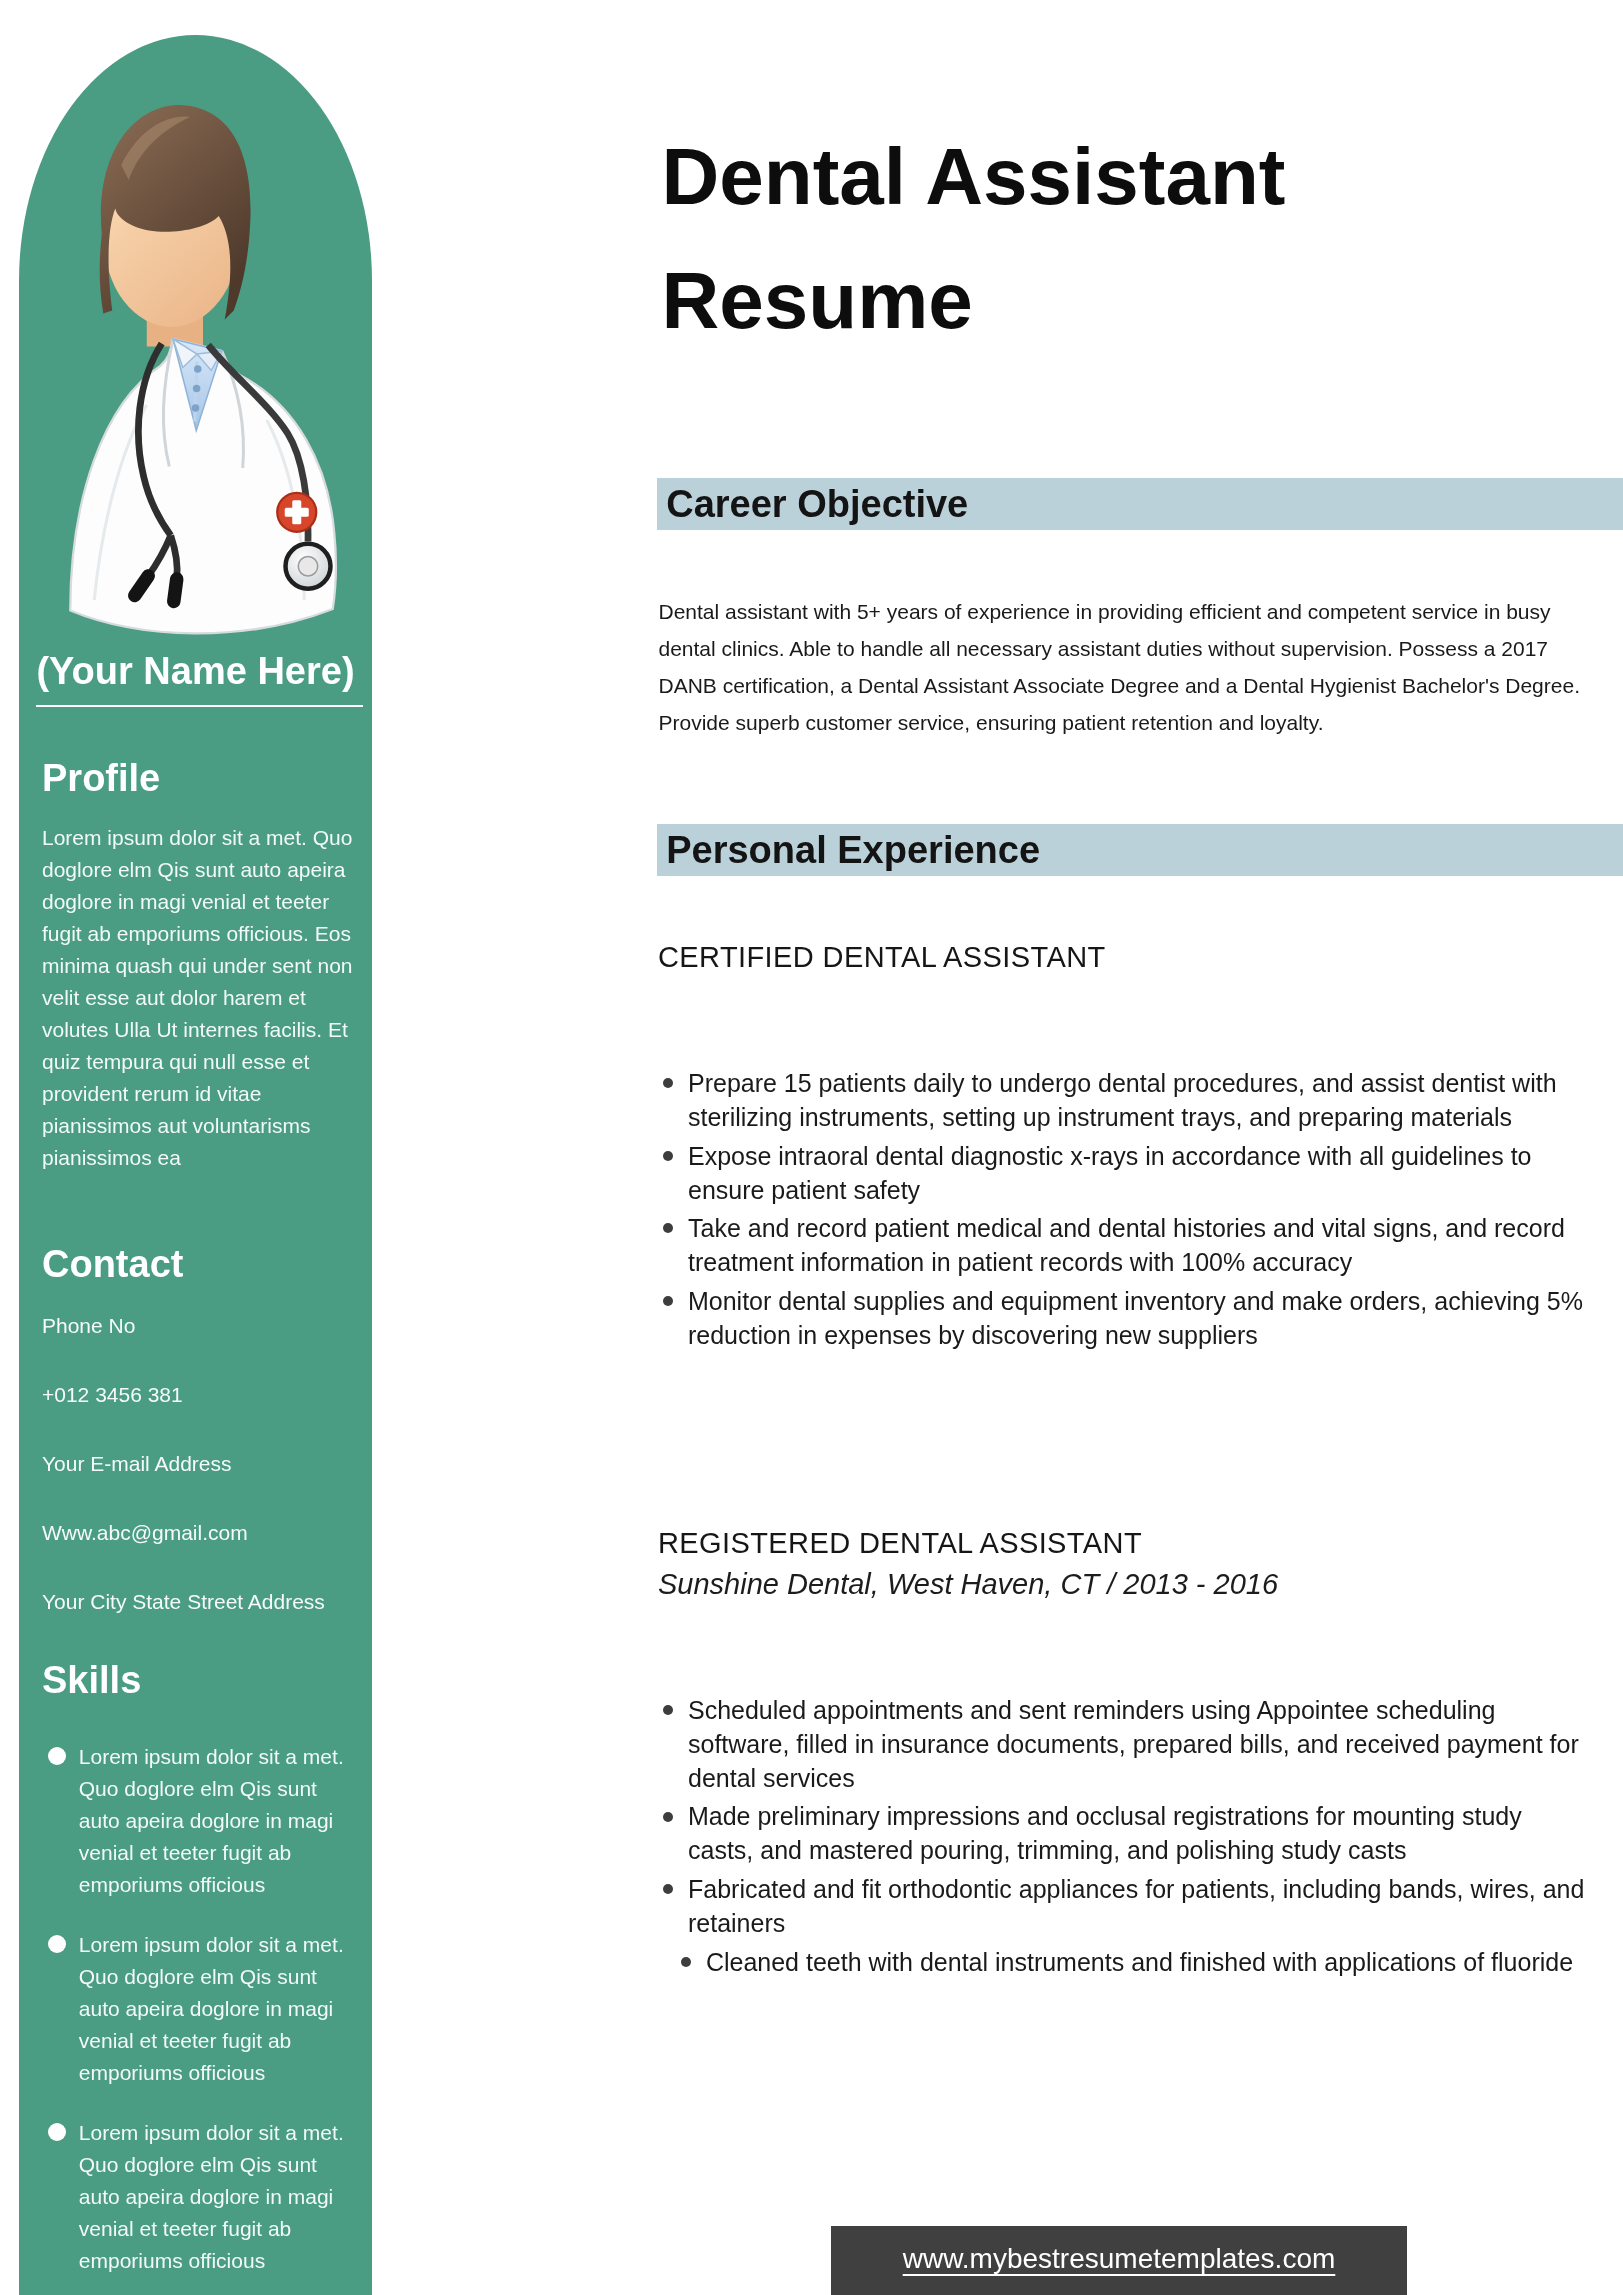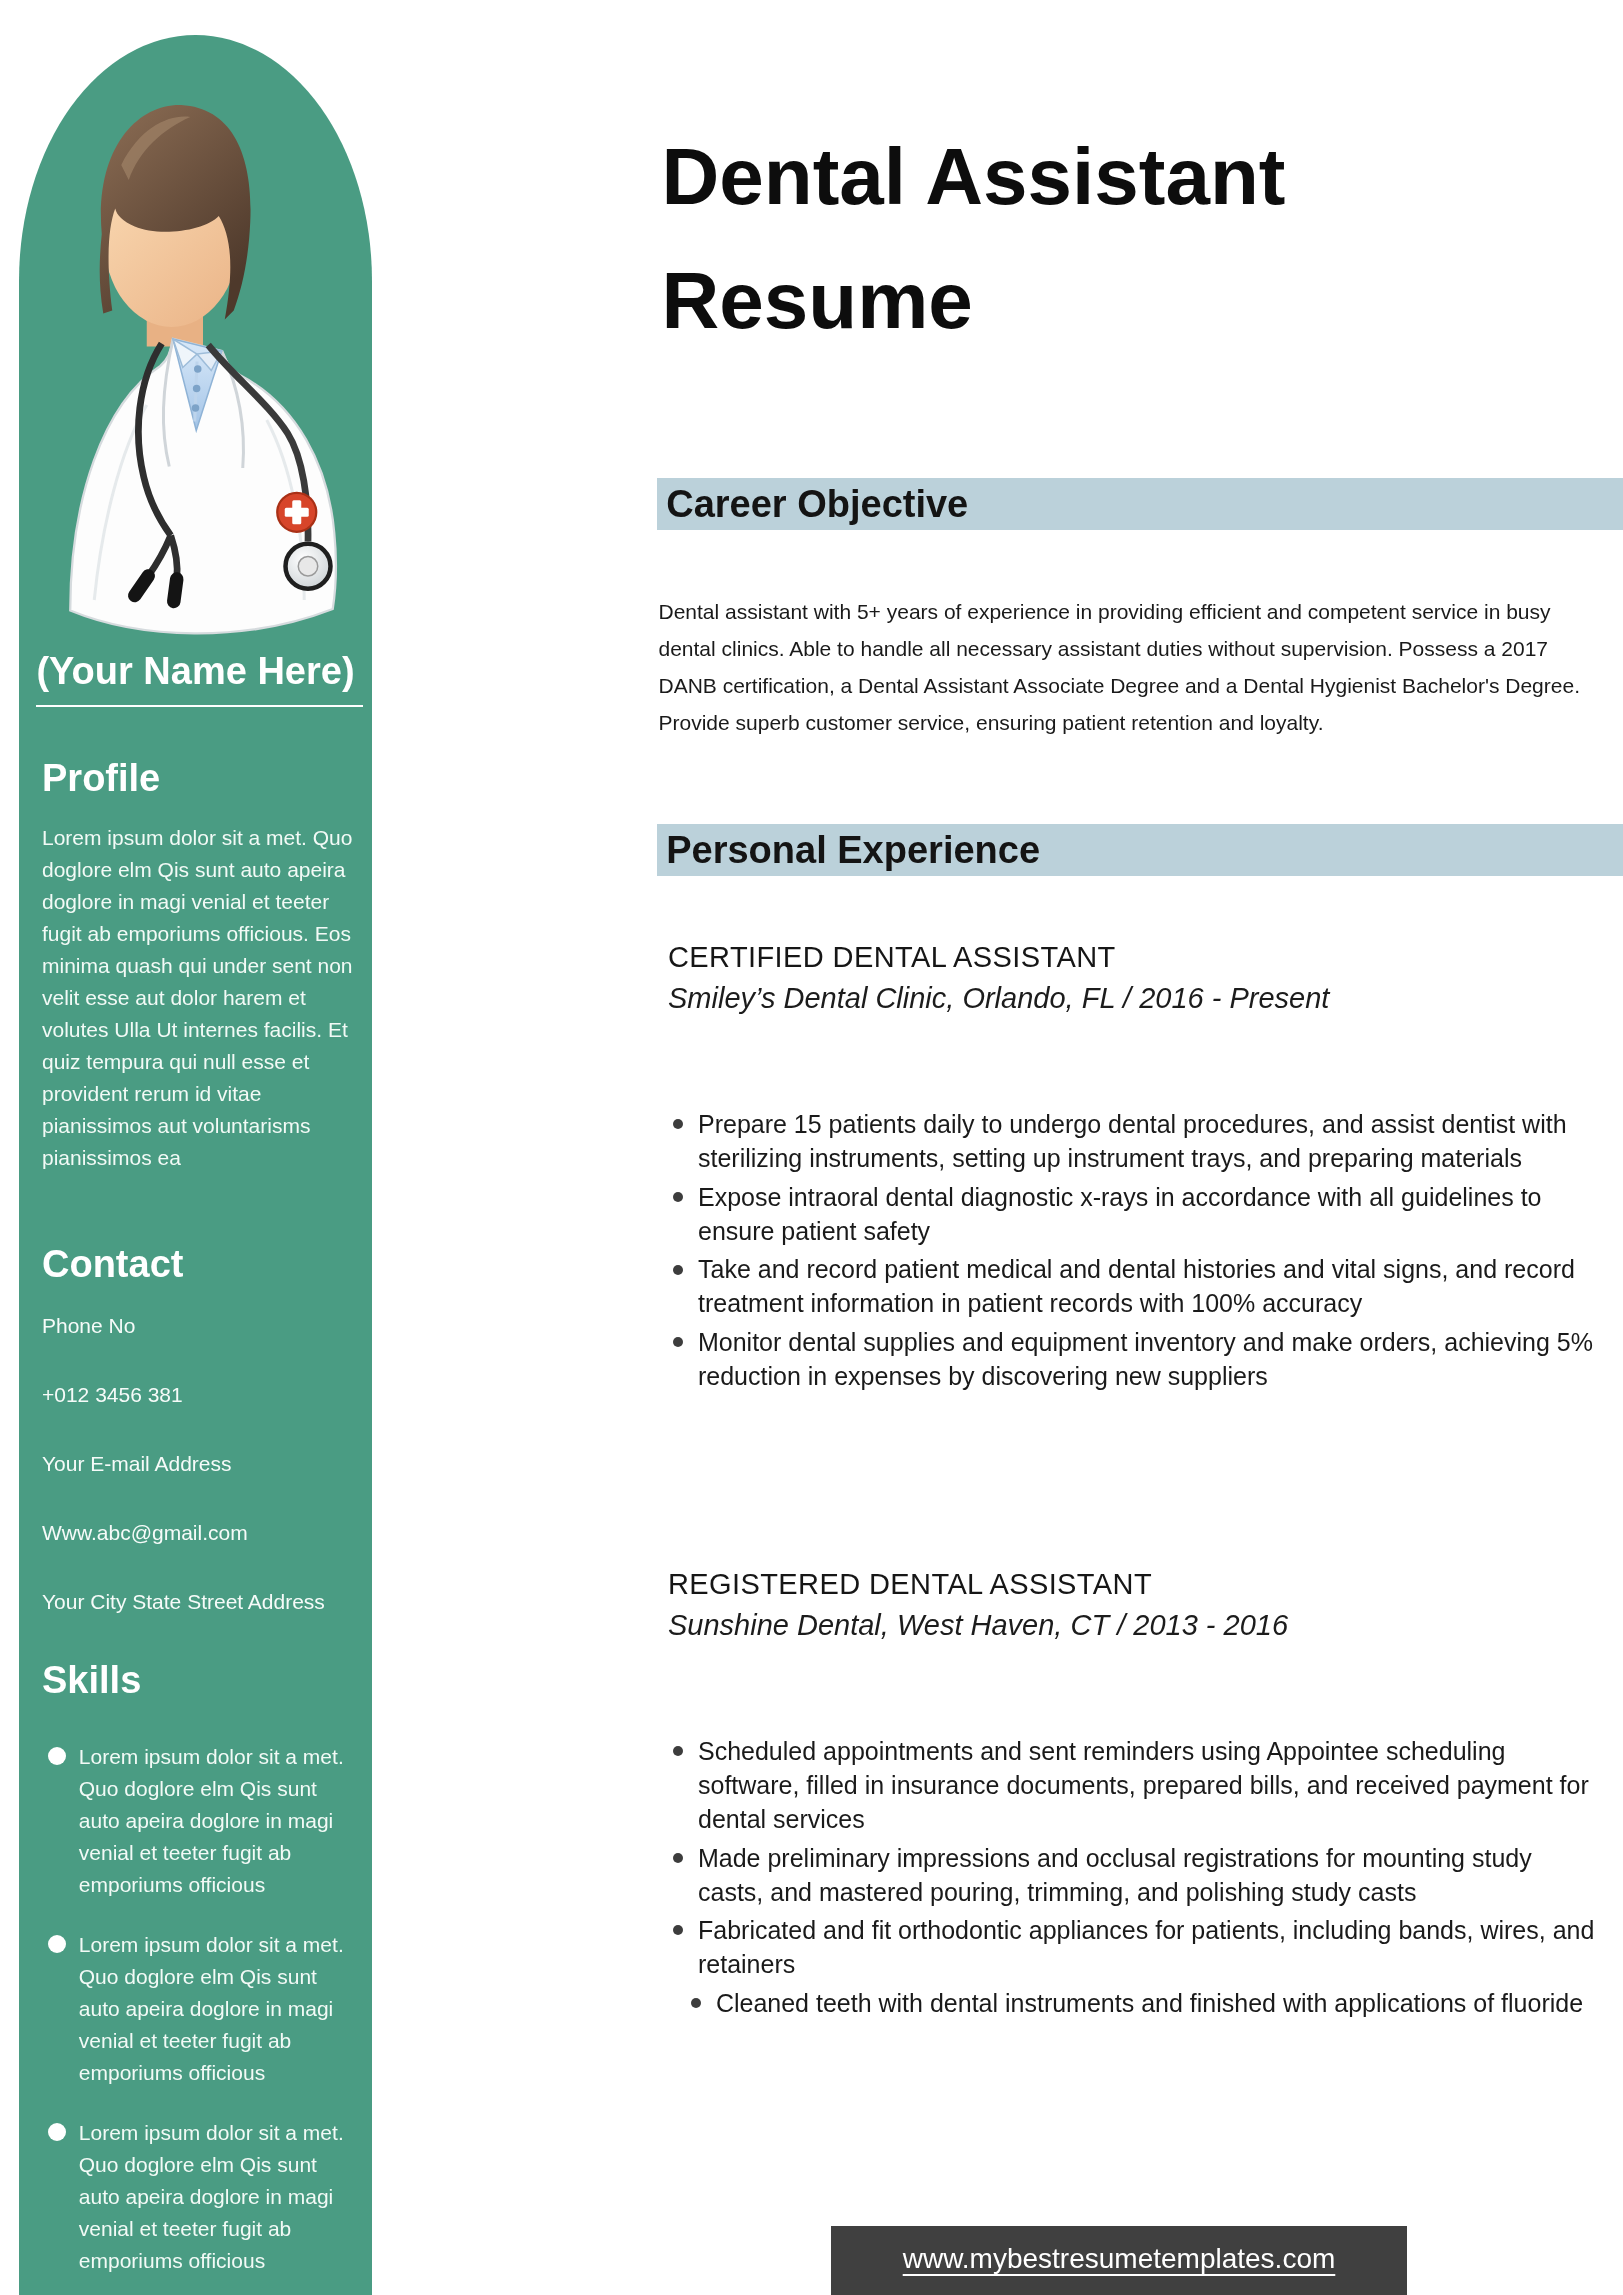--- a/index.html
+++ b/index.html
@@ -45,21 +45,21 @@
   .section-bar {
     margin-top:115px; height:52px; background:#bbd1da;
     display:flex; align-items:center; padding-left:9.2px;
   }
   .section-bar.pe { margin-top:83px; }
   .section-bar .bar-label { font-size:38px; font-weight:bold; color:#141414; letter-spacing:0px; }
   .objective {
     margin:63px 0 0 1.5px; width:943px;
     font-size:21px; line-height:37px; color:#1a1a1a;
   }
-  .job { margin-left:11px; }
+  .job { margin-left:1px; }
   .job1 { margin-top:64px; }
   .job2 { margin-top:174px; }
   .job-title { font-size:29px; font-weight:normal; color:#161616; line-height:35px; letter-spacing:0.4px; }
   .job-sub   { font-size:29px; font-style:italic; color:#1c1c1c; line-height:35px; margin-top:6.1px; }
   .job-bullets { list-style:none; margin-top:91px; width:933px; }
   .job-bullets li { display:flex; align-items:flex-start; margin-bottom:4.6px;justify-content:center; }
   .dot {
     flex:0 0 auto; width:10px; height:10px; border-radius:50%;
     background:#3d3d3d; margin:12.3px 15.4px 0 4.6px;
   }
@@ -185,21 +185,20 @@
     <span class="bar-label">Career Objective</span>
   </div>
   <p class="objective">Dental assistant with 5+ years of experience in providing efficient and competent service in busy dental clinics. Able to handle all necessary assistant duties without supervision. Possess a 2017 DANB certification, a Dental Assistant Associate Degree and a Dental Hygienist Bachelor's Degree. Provide superb customer service, ensuring patient retention and loyalty.</p>
 
   <div class="section-bar pe">
     <span class="bar-label">Personal Experience</span>
   </div>
 
   <section class="job job1">
     <div class="job-title">CERTIFIED DENTAL ASSISTANT</div>
-    <div class="job-sub">Smiley’s Dental Clinic, Orlando, FL / 2016 - Present</div>
     <ul class="job-bullets">
       <li>
         <span class="dot"></span>
         <span class="txt">Prepare 15 patients daily to undergo dental procedures, and assist dentist with sterilizing instruments, setting up instrument trays, and preparing materials</span>
       </li>
       <li>
         <span class="dot"></span>
         <span class="txt">Expose intraoral dental diagnostic x-rays in accordance with all guidelines to ensure patient safety</span>
       </li>
       <li>

